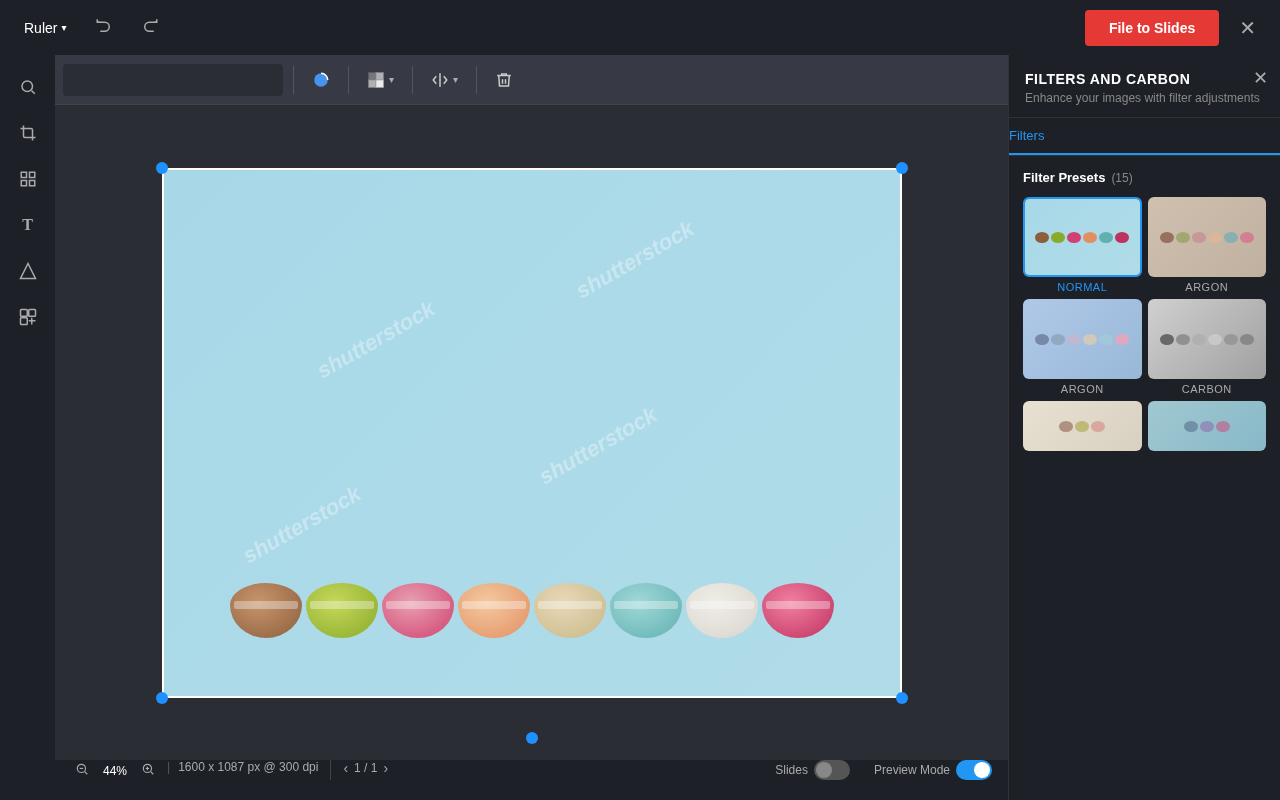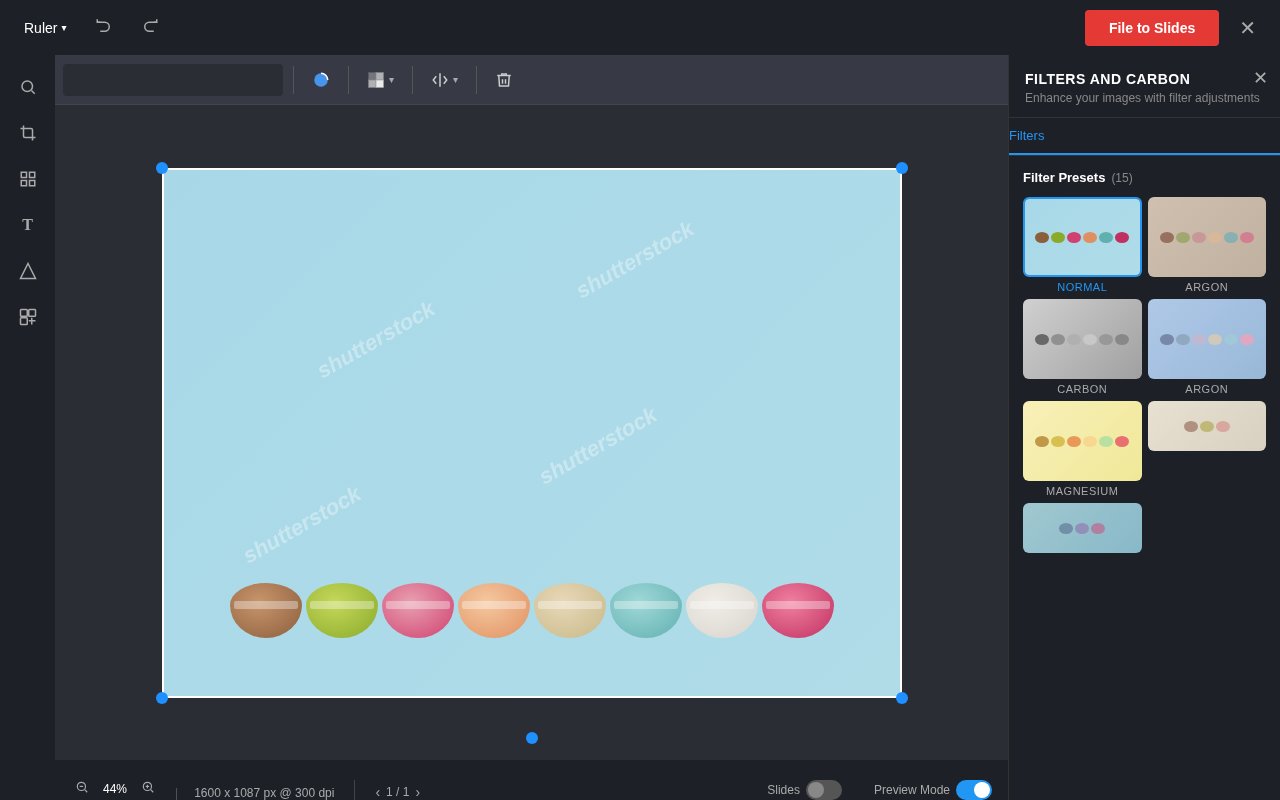--- a/index.html
+++ b/index.html
@@ -59,21 +59,21 @@
     .mac-brown { background: radial-gradient(ellipse at 40% 35%, #c8956c, #8b5e3c); }
     .mac-green { background: radial-gradient(ellipse at 40% 35%, #c5d85a, #8aaa2a); }
     .mac-pink { background: radial-gradient(ellipse at 40% 35%, #e8a0b0, #d04070); }
     .mac-peach { background: radial-gradient(ellipse at 40% 35%, #f5c8a0, #e09060); }
     .mac-beige { background: radial-gradient(ellipse at 40% 35%, #e8d8b8, #c8b888); }
     .mac-teal { background: radial-gradient(ellipse at 40% 35%, #a0d8d8, #60b0b0); }
     .mac-white { background: radial-gradient(ellipse at 40% 35%, #f0ede8, #d8d4cc); }
     .mac-hotpink { background: radial-gradient(ellipse at 40% 35%, #f080a0, #c03060); }
 
     
-    .bottom-bar { height: 40px; background: #1e2028; display: flex; align-items: flex-end; padding: 0 16px; gap: 16px; flex-shrink: 0; font-size: 12px; color: #aaa; }
+    .bottom-bar { height: 40px; background: #1e2028; display: flex; align-items: flex-start; padding: 0 16px; gap: 8px; flex-shrink: 0; font-size: 12px; color: #aaa; }
     .zoom-controls { display: flex; align-items: center; gap: 4px; }
     .zoom-btn { background: none; border: none; color: #aaa; cursor: pointer; font-size: 16px; padding: 2px 4px; }
     .zoom-level { color: #fff; font-size: 12px; min-width: 36px; text-align: center; }
     .separator { color: #555; }
     .image-info { color: #aaa; font-size: 12px; }
     .page-nav { display: flex; align-items: center; gap: 6px; }
     .nav-btn { background: none; border: none; color: #aaa; cursor: pointer; font-size: 14px; }
     .spacer { flex: 1; }
     .ruler-toggle { display: flex; align-items: center; gap: 6px; font-size: 12px; color: #aaa; }
     .toggle-switch { width: 36px; height: 20px; background: #555; border-radius: 10px; position: relative; cursor: pointer; }
@@ -354,65 +354,50 @@
                 <div class="mini-mac" style="background:#88b0b0;"></div>
                 <div class="mini-mac" style="background:#d08090;"></div>
               </div>
             </div>
           </div>
           <span class="filter-label">ARGON</span>
         </div>
 
         <div class="filter-item">
           <div class="filter-thumb">
+            <div class="filter-bg" style="background:linear-gradient(135deg,#b0c8e8,#98b8d8);">
+              <div class="mini-macarons">
+                <div class="mini-mac" style="background:#7888a8;"></div>
+                <div class="mini-mac" style="background:#90a8c0;"></div>
+                <div class="mini-mac" style="background:#c0b8d0;"></div>
+                <div class="mini-mac" style="background:#d0c8b8;"></div>
+                <div class="mini-mac" style="background:#a0c8d8;"></div>
+                <div class="mini-mac" style="background:#e0a8c0;"></div>
+              </div>
+            </div>
+          </div>
+          <span class="filter-label">ARGON</span>
+        </div>
+
+        <div class="filter-item">
+          <div class="filter-thumb">
             <div class="filter-bg" style="background:linear-gradient(135deg,#d0d0d0,#a0a0a0);">
               <div class="mini-macarons">
                 <div class="mini-mac" style="background:#686868;"></div>
                 <div class="mini-mac" style="background:#909090;"></div>
                 <div class="mini-mac" style="background:#b0b0b0;"></div>
                 <div class="mini-mac" style="background:#c8c8c8;"></div>
                 <div class="mini-mac" style="background:#989898;"></div>
                 <div class="mini-mac" style="background:#888888;"></div>
               </div>
             </div>
           </div>
           <span class="filter-label">CARBON</span>
         </div>
 
-        <div class="filter-item">
-          <div class="filter-thumb">
-            <div class="filter-bg" style="background:linear-gradient(135deg,#b0c8e8,#98b8d8);">
-              <div class="mini-macarons">
-                <div class="mini-mac" style="background:#7888a8;"></div>
-                <div class="mini-mac" style="background:#90a8c0;"></div>
-                <div class="mini-mac" style="background:#c0b8d0;"></div>
-                <div class="mini-mac" style="background:#d0c8b8;"></div>
-                <div class="mini-mac" style="background:#a0c8d8;"></div>
-                <div class="mini-mac" style="background:#e0a8c0;"></div>
-              </div>
-            </div>
-          </div>
-          <span class="filter-label">ARGON</span>
-        </div>
-
-        <div class="filter-item">
-          <div class="filter-thumb">
-            <div class="filter-bg" style="background:linear-gradient(135deg,#f8f0b8,#f0e898);">
-              <div class="mini-macarons">
-                <div class="mini-mac" style="background:#c09848;"></div>
-                <div class="mini-mac" style="background:#d8c050;"></div>
-                <div class="mini-mac" style="background:#e89858;"></div>
-                <div class="mini-mac" style="background:#f8d890;"></div>
-                <div class="mini-mac" style="background:#b8e0a0;"></div>
-                <div class="mini-mac" style="background:#e87070;"></div>
-              </div>
-            </div>
-          </div>
-          <span class="filter-label">MAGNESIUM</span>
-        </div>
 
         <div class="filter-item">
           <div class="filter-thumb" style="height:50px;">
             <div class="filter-bg" style="background:linear-gradient(135deg,#e8e0d0,#d8d0c0);height:100%;">
               <div class="mini-macarons">
                 <div class="mini-mac" style="background:#b09080;"></div>
                 <div class="mini-mac" style="background:#c0b878;"></div>
                 <div class="mini-mac" style="background:#d8a8a0;"></div>
               </div>
             </div>

